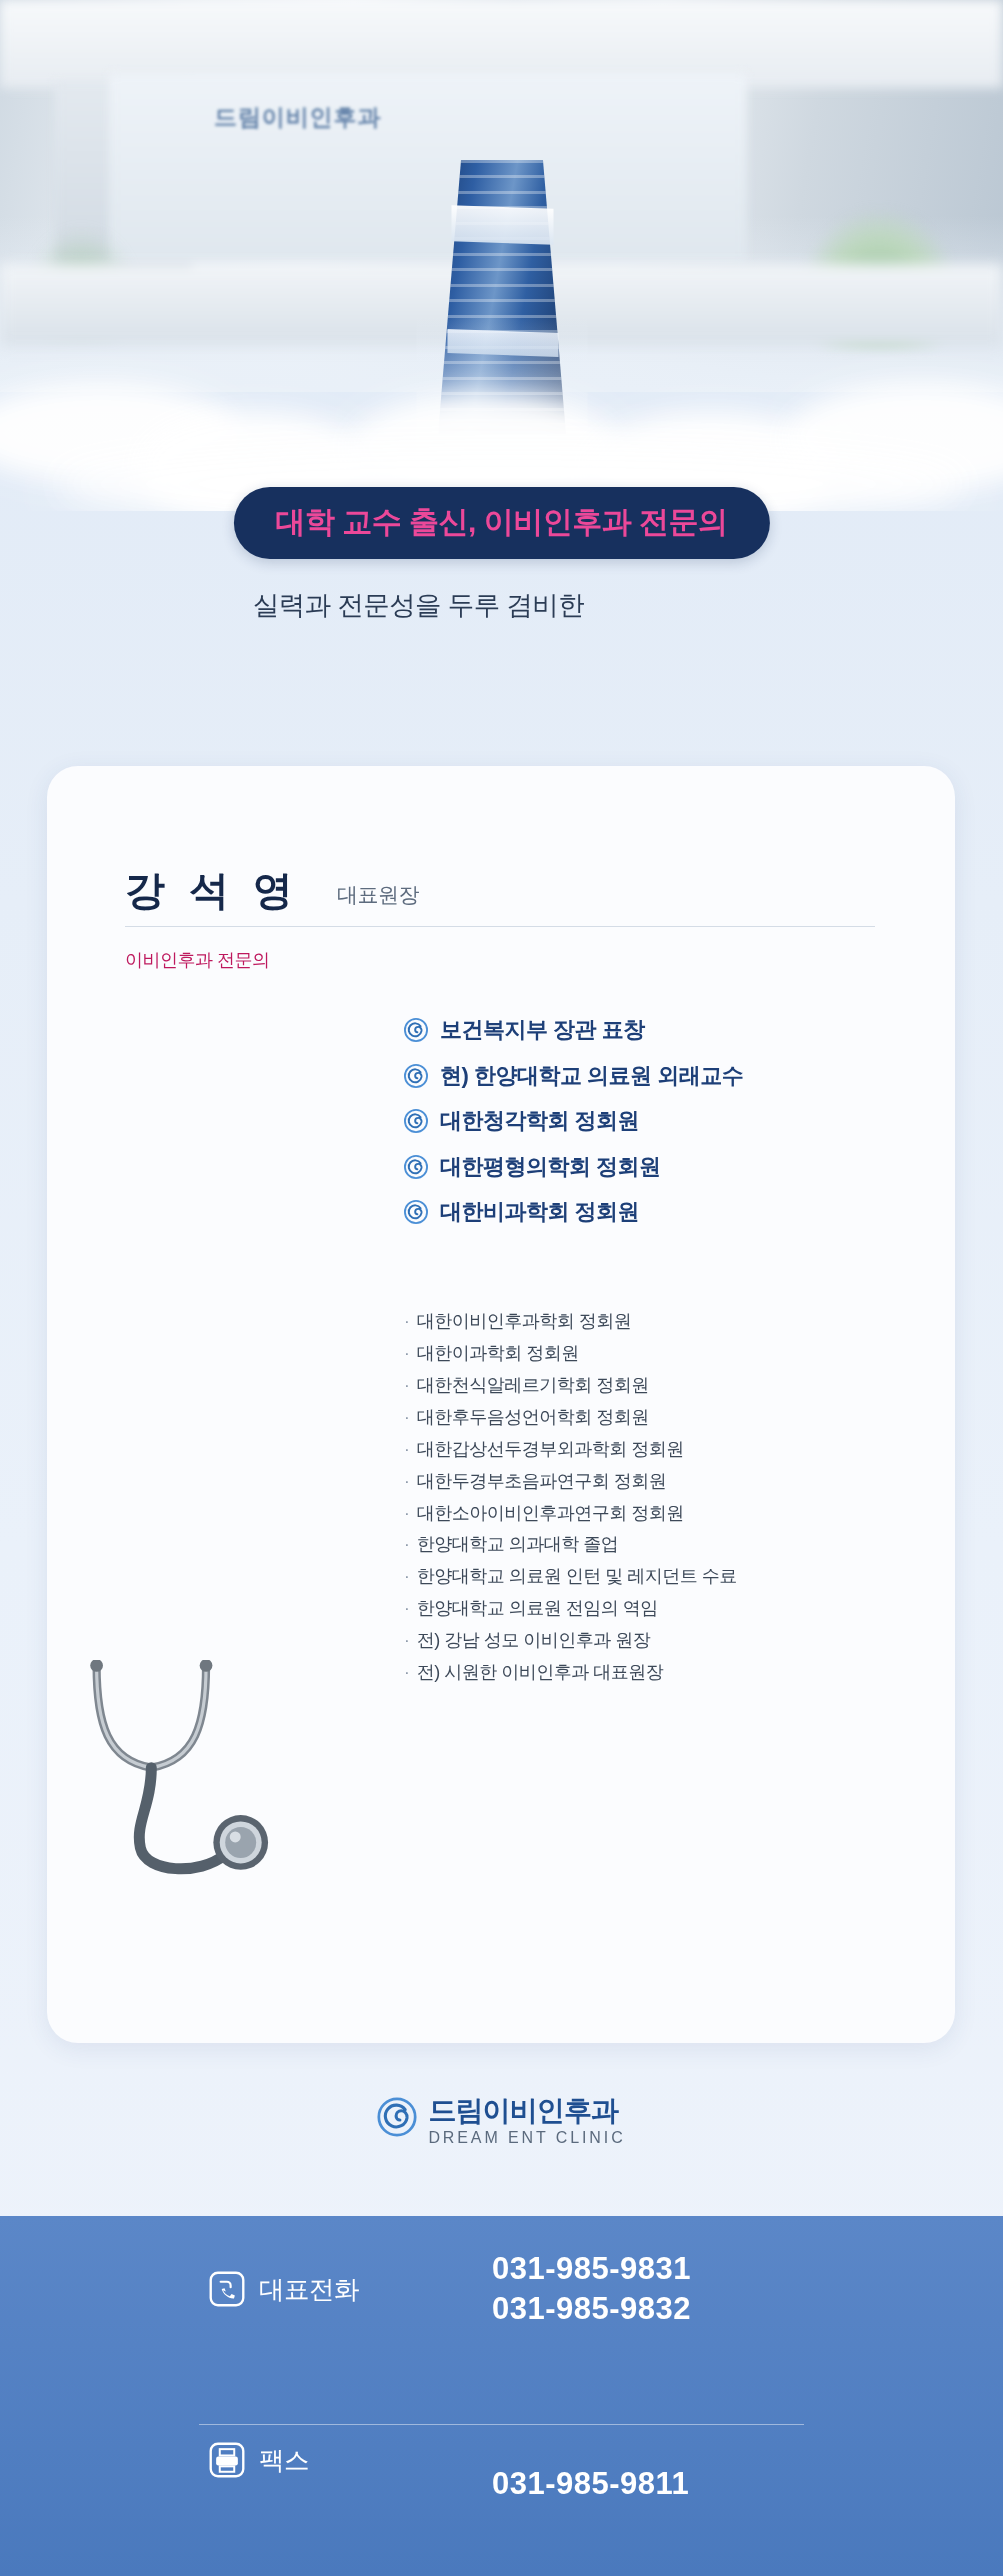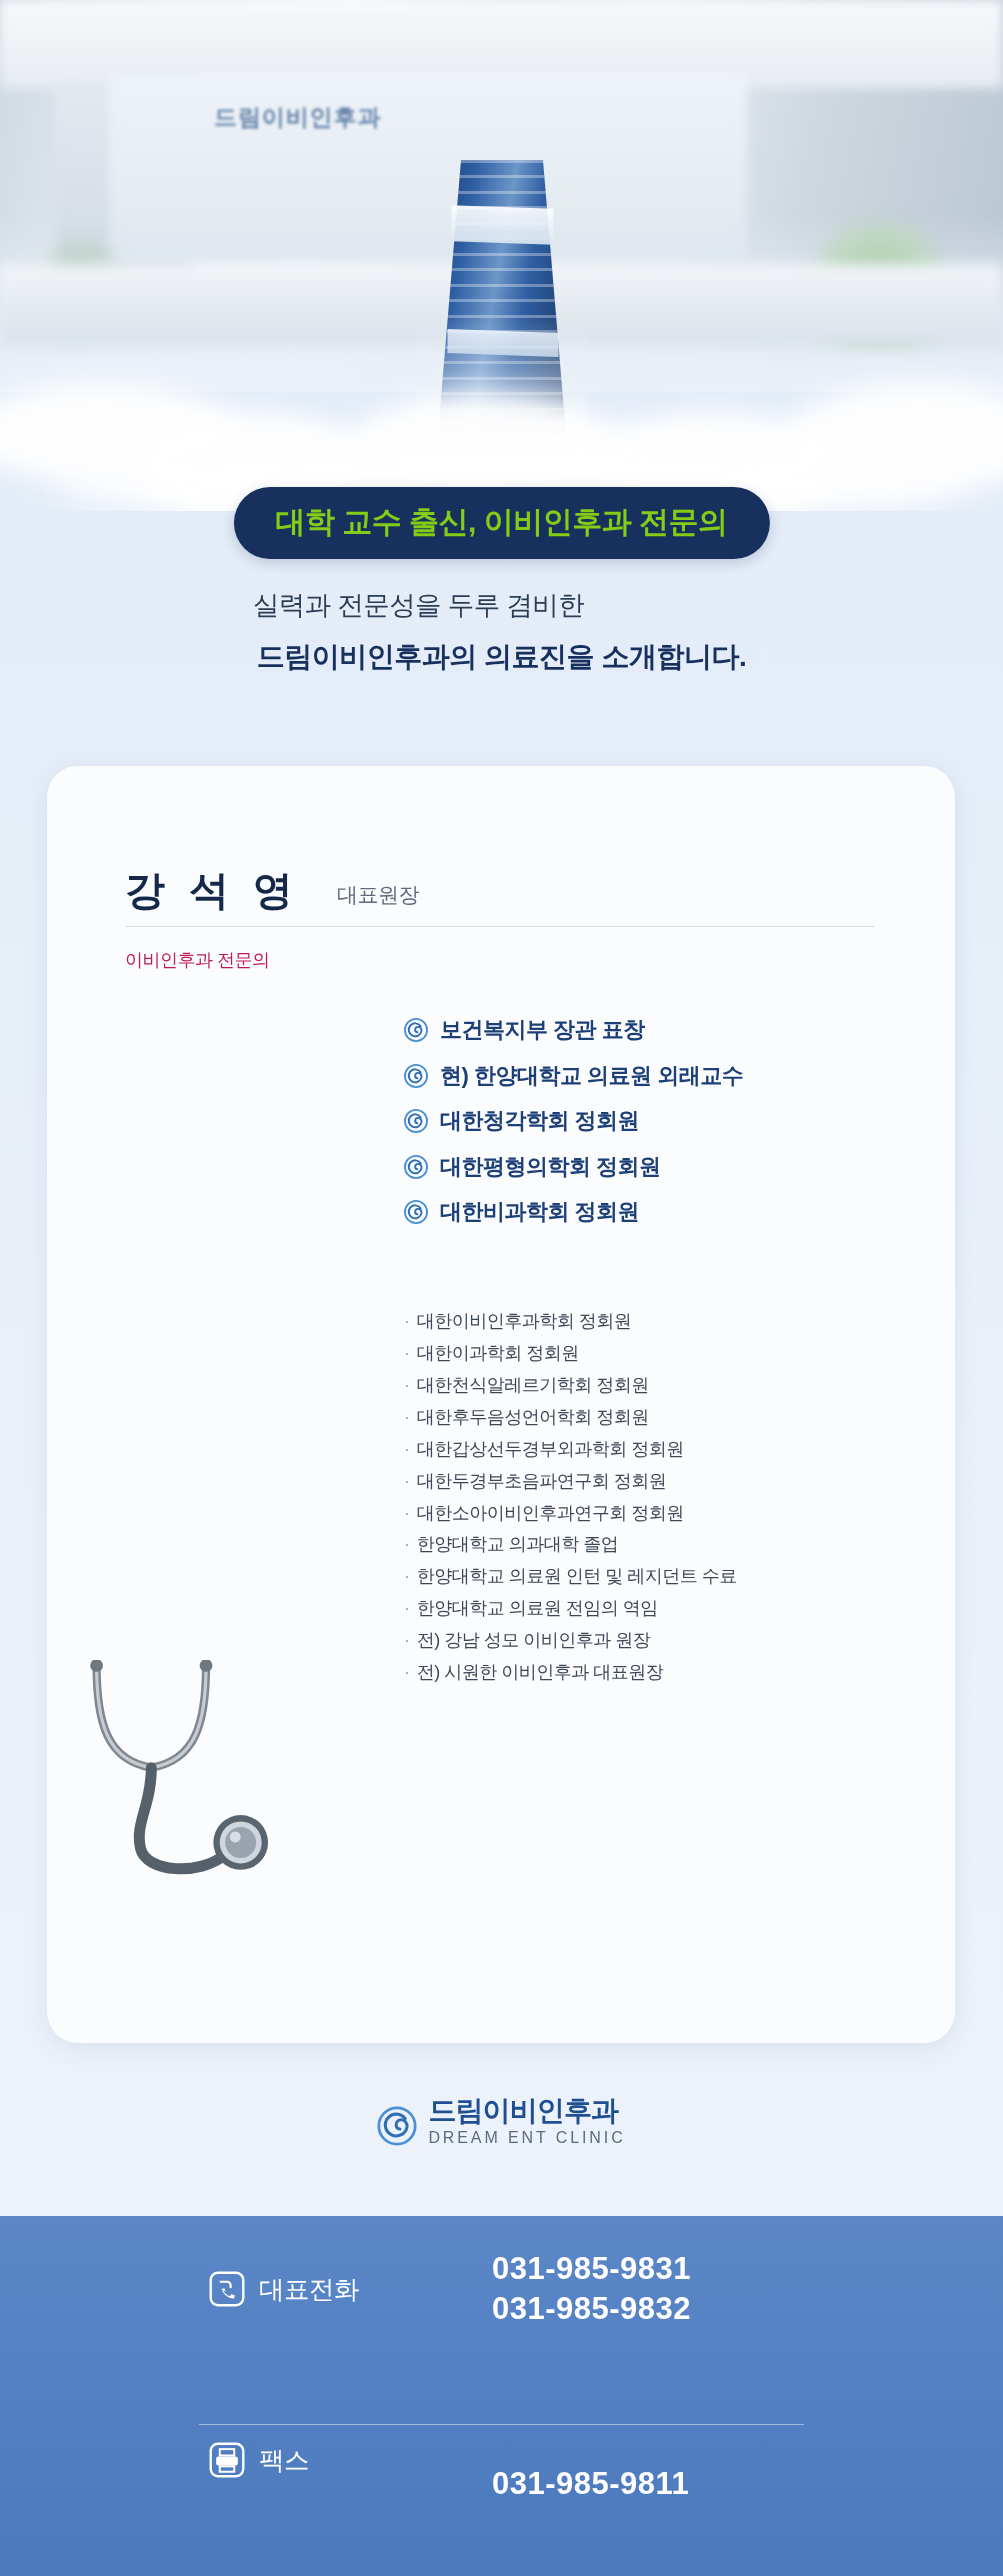--- a/index.html
+++ b/index.html
@@ -138,21 +138,21 @@
     opacity: .95;
   }
 
   
   .pill {
     position: absolute;
     top: 487px;
     left: 50%;
     transform: translateX(-50%);
     background: #17305e;
-    color: #84cc16;
+    color: #ec4899;
     border-radius: 36px;
     padding: 14.6px 42px 16.4px;
     font-size: 30px;
     font-weight: 700;
     letter-spacing: -0.5px;
     white-space: nowrap;
     box-shadow: 0 3.6px 12.8px rgba(20,45,90,.20);
   }
   .sub1 {
     position: absolute;
@@ -277,21 +277,21 @@
   }
   .steth svg { display:block; }
 
   
   .logo-wrap {
     position: absolute;
     top: 2097px;
     width: 1003px;
     display: flex;
     justify-content: center;
-    align-items: flex-end;
+    align-items: flex-start;
     gap: 11px;
   }
   .logo-mark {
     width: 40px; height: 40px; flex: none;
   }
   .logo-texts { line-height: 1; }
   .logo-kr {
     font-size: 28px;
     font-weight: 700;
     color: #1f4f91;
@@ -382,21 +382,20 @@
       <div class="cloud" style="left:137px; top:137px; width:237px; height:109px;"></div>
       <div class="cloud" style="left:347px; top:119px; width:274px; height:109px;"></div>
       <div class="cloud" style="left:584px; top:137px; width:255px; height:109px;"></div>
       <div class="cloud" style="left:784px; top:109px; width:274px; height:109px;"></div>
       <div class="cloud" style="left:55px; top:169px; width:912px; height:82px; filter:blur(18px);"></div>
     </div>
   </div>
 
   <div class="pill">대학 교수 출신, 이비인후과 전문의</div>
   <div class="sub1">실력과 전문성을 두루 겸비한</div>
-  <div class="sub2">드림이비인후과의 의료진을 소개합니다.</div>
 
   <div class="card">
 
     <div class="doc-name">강 석 영</div>
     <div class="doc-role">대표원장</div>
     <div class="name-rule"></div>
     <div class="doc-spec">이비인후과 전문의</div>
 
     <div class="hl-list">
       <div class="hl-item">

